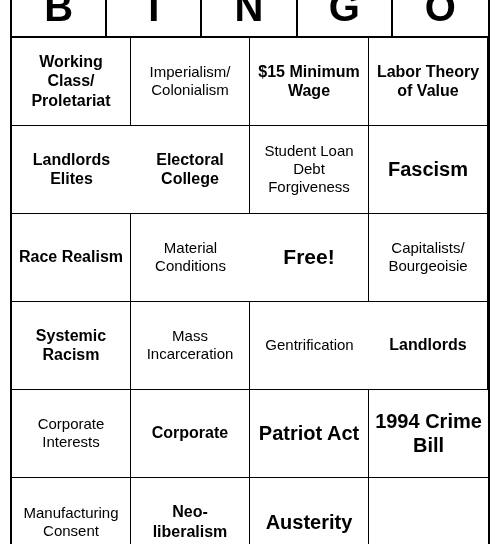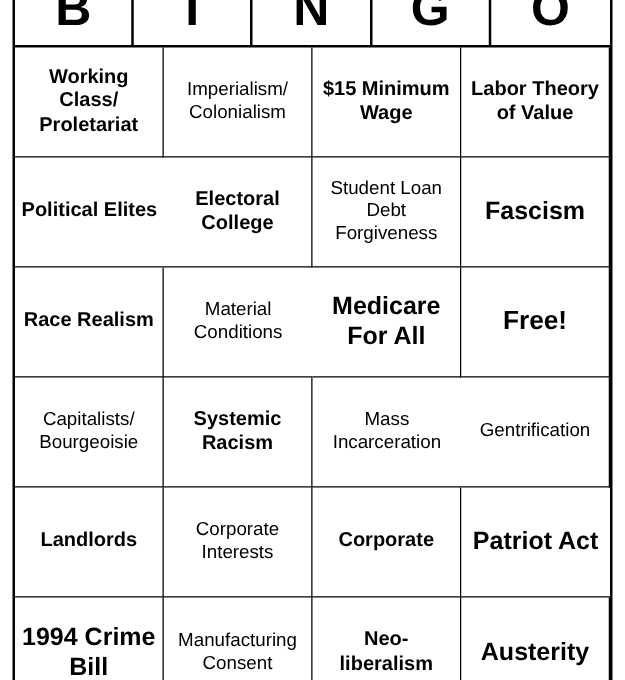--- a/index.html
+++ b/index.html
@@ -109,39 +109,36 @@
       <div class="bingo-cell ">
         <span class="cell-text">Imperialism/ Colonialism</span>
       </div>
       <div class="bingo-cell medium-text">
         <span class="cell-text">$15 Minimum Wage</span>
       </div>
       <div class="bingo-cell medium-text">
         <span class="cell-text">Labor Theory of Value</span>
       </div>
       <div class="bingo-cell medium-text">
-        <span class="cell-text">Political Elites</span>
+        <span class="cell-text">Landlords Elites</span>
       </div>
       <div class="bingo-cell medium-text">
         <span class="cell-text">Electoral College</span>
       </div>
       <div class="bingo-cell ">
         <span class="cell-text">Student Loan Debt Forgiveness</span>
       </div>
       <div class="bingo-cell large-text">
         <span class="cell-text">Fascism</span>
       </div>
       <div class="bingo-cell medium-text">
         <span class="cell-text">Race Realism</span>
       </div>
       <div class="bingo-cell ">
         <span class="cell-text">Material Conditions</span>
-      </div>
-      <div class="bingo-cell large-text">
-        <span class="cell-text">Medicare For All</span>
       </div>
       <div class="bingo-cell free-cell">
         <span class="cell-text">Free!</span>
       </div>
       <div class="bingo-cell ">
         <span class="cell-text">Capitalists/ Bourgeoisie</span>
       </div>
       <div class="bingo-cell medium-text">
         <span class="cell-text">Systemic Racism</span>
       </div>

